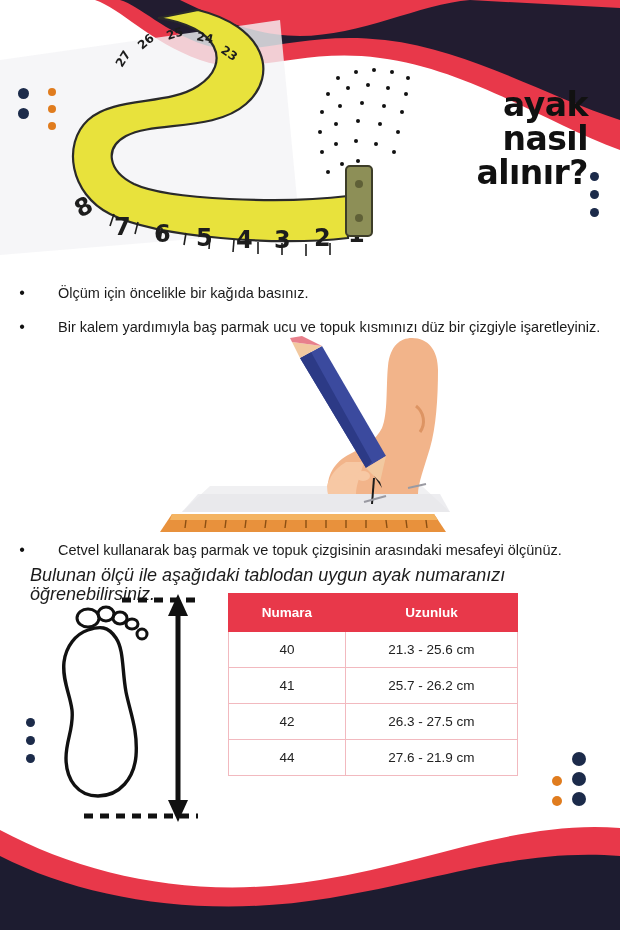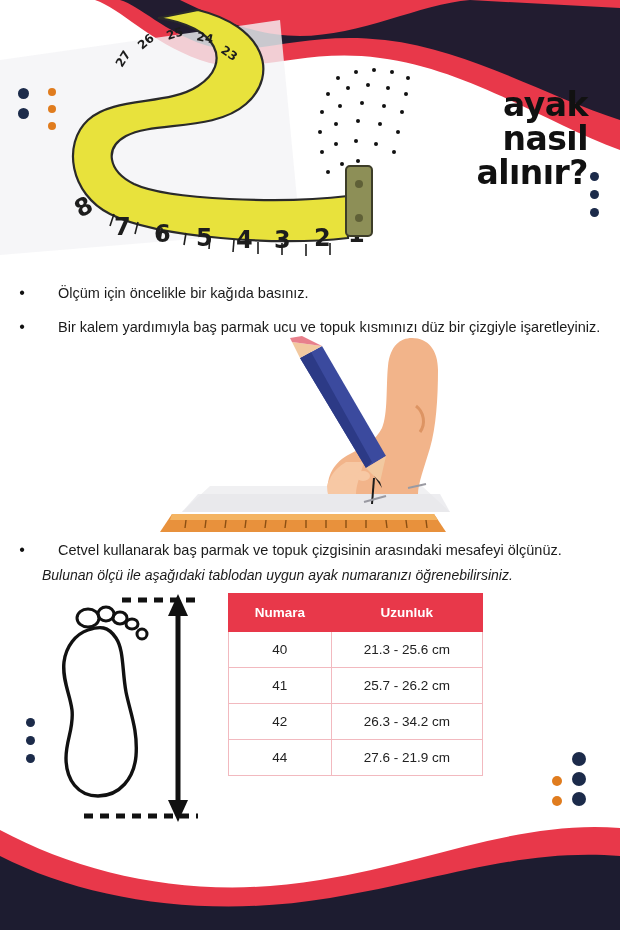--- a/index.html
+++ b/index.html
@@ -84,24 +84,24 @@
     text-align: center;
   }
   .bullet .txt {
     font-size: 14.5px;
     line-height: 20px;
     color: #1b1b1b;
     margin-left: 28px;
   }
   .sub-note {
     font-style: italic;
-    font-size: 14px;
+    font-size: 18px;
     line-height: 19px;
     color: #1b1b1b;
-    margin-left: 28px;
+    margin-left: 16px;
     margin-top: -8px;
   }
 
   
   .illo {
     position: absolute;
     left: 150px;
     top: 336px;
     width: 330px;
     height: 200px;
@@ -114,21 +114,21 @@
     top: 588px;
     width: 190px;
     height: 240px;
   }
 
   
   .size-table {
     position: absolute;
     left: 228px;
     top: 593px;
-    width: 255px;
+    width: 290px;
     border-collapse: collapse;
     background: #fff;
   }
   .size-table th {
     background: #e8384a;
     color: #ffffff;
     font-size: 13.5px;
     font-weight: bold;
     padding: 11px 4px;
     border: 1px solid #e8384a;
@@ -371,21 +371,21 @@
       <tr>
         <td>40</td>
         <td>21.3 - 25.6 cm</td>
       </tr>
       <tr>
         <td>41</td>
         <td>25.7 - 26.2 cm</td>
       </tr>
       <tr>
         <td>42</td>
-        <td>26.3 - 34.2 cm</td>
+        <td>26.3 - 27.5 cm</td>
       </tr>
       <tr>
         <td>44</td>
         <td>27.6 - 21.9 cm</td>
       </tr>
     </tbody>
   </table>
 
   <div class="dots-grid" style="left:552px;top:752px;">
     <div></div>

